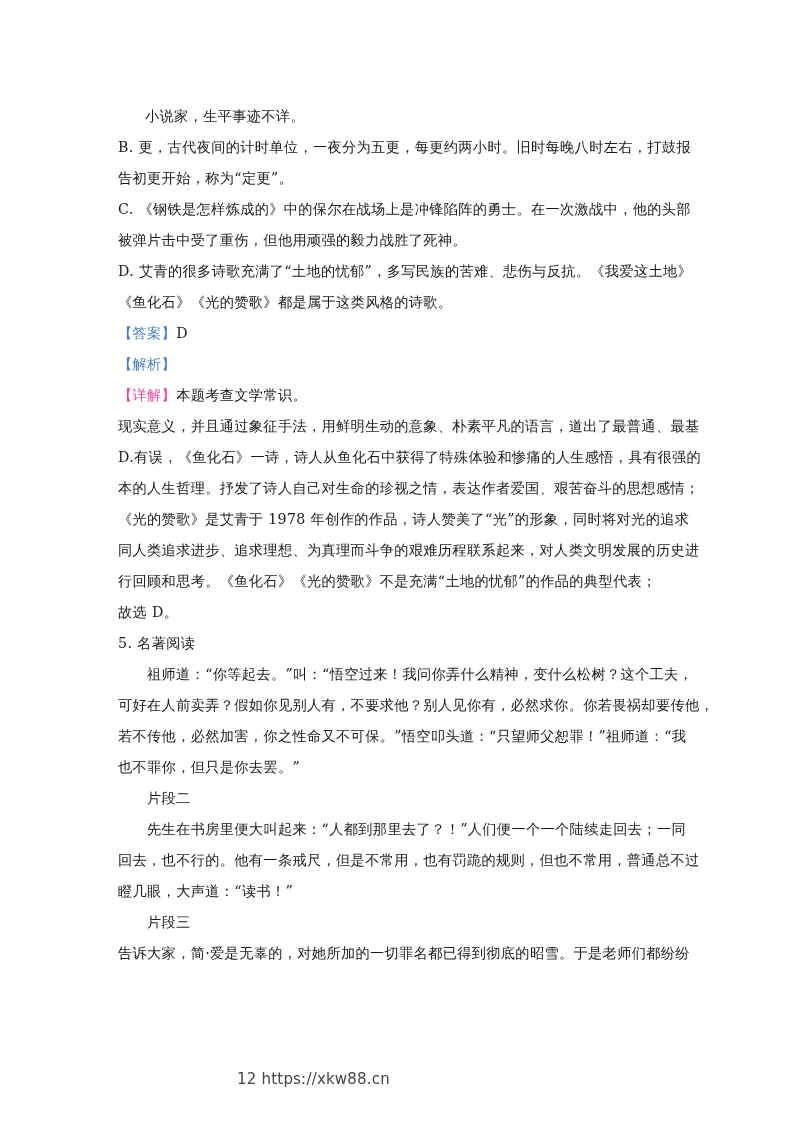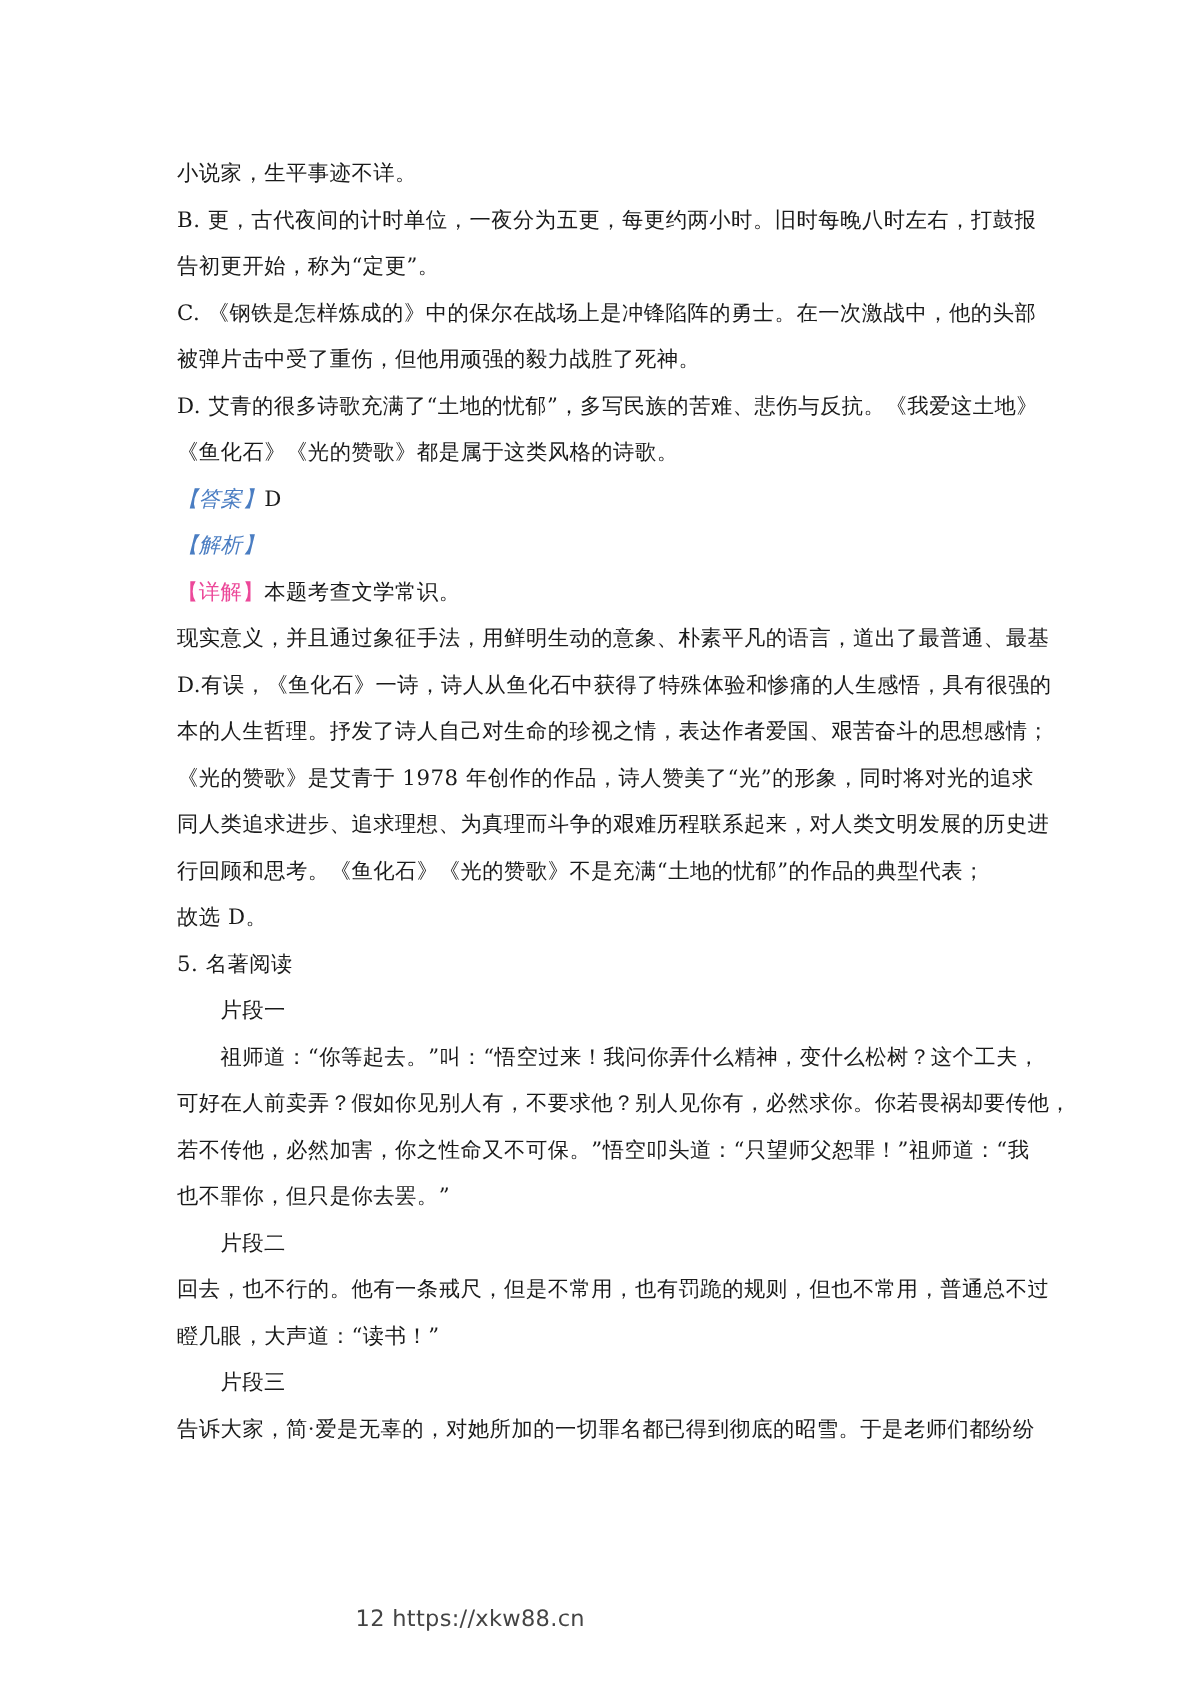--- a/index.html
+++ b/index.html
@@ -30,21 +30,20 @@
     }
     .line.justify {
       text-align: justify;
       text-align-last: justify;
     }
     .indent {
       padding-left: 29px;
     }
     .label-blue {
       color: #4a7dc2;
-      font-style: italic;
     }
     .label-dark {
       color: #ec4899;
     }
     .footer {
       position: absolute;
       left: 0;
       width: 627px;
       top: 1070px;
       text-align: center;
@@ -52,21 +51,21 @@
       font-size: 15px;
       color: #444444;
       letter-spacing: 0.2px;
     }
   </style>
 </head>
 <body>
 
 <div class="page">
 
-  <div class="line justify" style="text-align:left;text-align-last:left;">小说家，生平事迹不详。</div>
+  <div class="line justify" style="text-align:left;text-align-last:left;margin-left:27px;">小说家，生平事迹不详。</div>
   <div class="line justify">B.  更，古代夜间的计时单位，一夜分为五更，每更约两小时。旧时每晚八时左右，打鼓报</div>
   <div class="line">告初更开始，称为“定更”。</div>
   <div class="line justify">C.  《钢铁是怎样炼成的》中的保尔在战场上是冲锋陷阵的勇士。在一次激战中，他的头部</div>
   <div class="line">被弹片击中受了重伤，但他用顽强的毅力战胜了死神。</div>
   <div class="line justify">D.  艾青的很多诗歌充满了“土地的忧郁”，多写民族的苦难、悲伤与反抗。《我爱这土地》</div>
   <div class="line">《鱼化石》《光的赞歌》都是属于这类风格的诗歌。</div>
 
   <div class="line">
     <span class="label-blue">【答案】</span><span>D</span>
   </div>
@@ -82,27 +81,27 @@
   <div class="line justify">现实意义，并且通过象征手法，用鲜明生动的意象、朴素平凡的语言，道出了最普通、最基</div>
   <div class="line justify">D.有误，《鱼化石》一诗，诗人从鱼化石中获得了特殊体验和惨痛的人生感悟，具有很强的</div>
   <div class="line justify">本的人生哲理。抒发了诗人自己对生命的珍视之情，表达作者爱国、艰苦奋斗的思想感情；</div>
   <div class="line justify">《光的赞歌》是艾青于 1978 年创作的作品，诗人赞美了“光”的形象，同时将对光的追求</div>
   <div class="line justify">同人类追求进步、追求理想、为真理而斗争的艰难历程联系起来，对人类文明发展的历史进</div>
   <div class="line">行回顾和思考。《鱼化石》《光的赞歌》不是充满“土地的忧郁”的作品的典型代表；</div>
   <div class="line">故选 D。</div>
 
   <div class="line">5.  名著阅读</div>
 
-  <div class="line indent">片段一</div>
   <div class="line justify indent">祖师道：“你等起去。”叫：“悟空过来！我问你弄什么精神，变什么松树？这个工夫，</div>
   <div class="line justify">可好在人前卖弄？假如你见别人有，不要求他？别人见你有，必然求你。你若畏祸却要传他，</div>
   <div class="line justify">若不传他，必然加害，你之性命又不可保。”悟空叩头道：“只望师父恕罪！”祖师道：“我</div>
   <div class="line">也不罪你，但只是你去罢。”</div>
 
   <div class="line indent">片段二</div>
+  <div class="line justify indent">先生在书房里便大叫起来：“人都到那里去了？！”人们便一个一个陆续走回去；一同</div>
   <div class="line justify">回去，也不行的。他有一条戒尺，但是不常用，也有罚跪的规则，但也不常用，普通总不过</div>
   <div class="line">瞪几眼，大声道：“读书！”</div>
 
   <div class="line indent">片段三</div>
   <div class="line justify">告诉大家，简·爱是无辜的，对她所加的一切罪名都已得到彻底的昭雪。于是老师们都纷纷</div>
 
 </div>
 
 <div class="footer">12 https://xkw88.cn</div>
 

